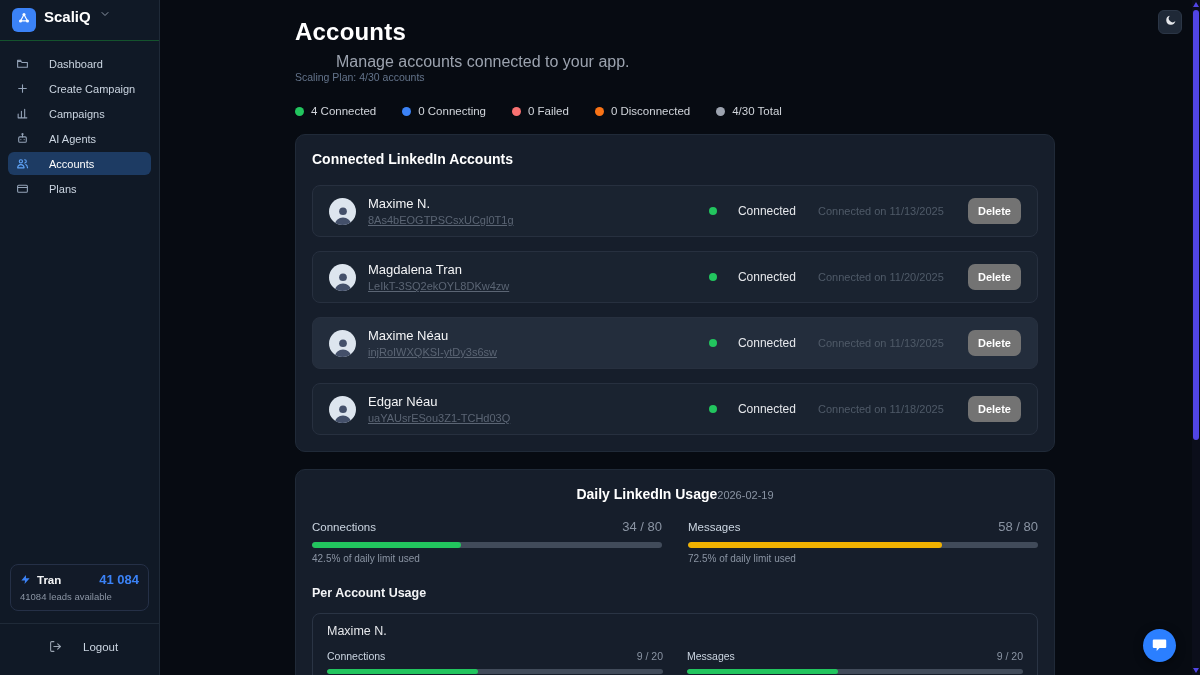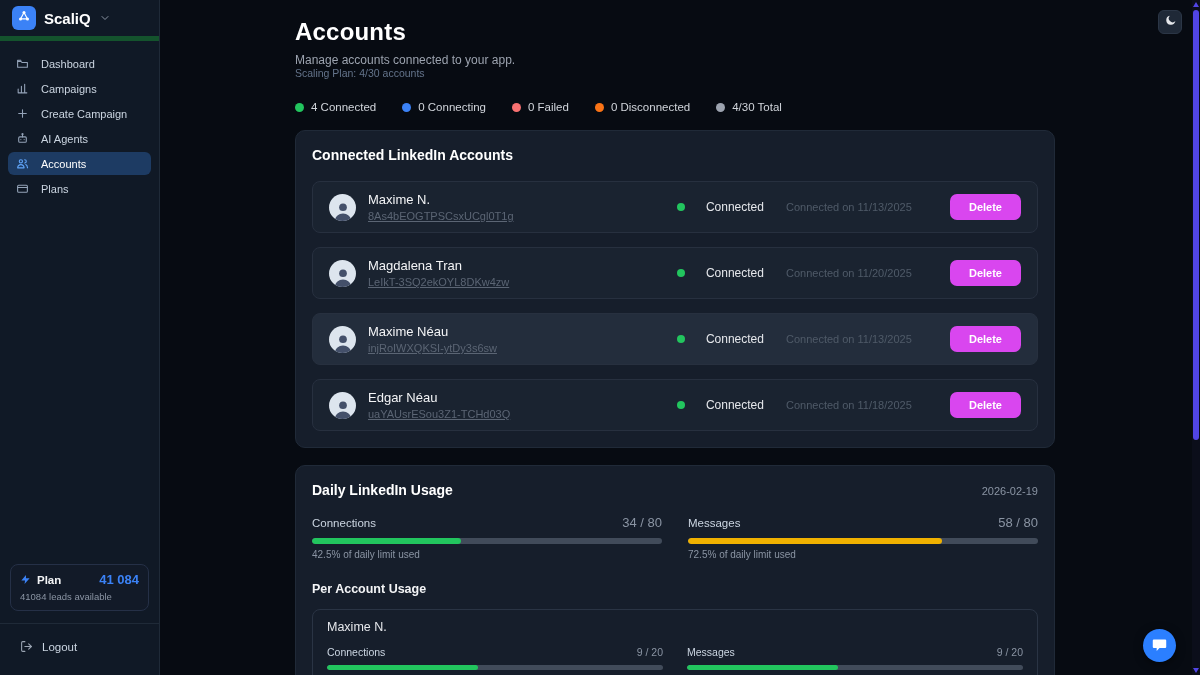--- a/index.html
+++ b/index.html
@@ -2,66 +2,66 @@
 <html><head>
 <meta charset="utf-8">
 <style>
   * { margin:0; padding:0; box-sizing:border-box; }
   html,body { width:1200px; height:675px; overflow:hidden; background:#070b12;
     font-family:"Liberation Sans", sans-serif; color:#e5e7eb; }
 
   
   .sidebar { position:absolute; left:0; top:0; width:160px; height:675px;
     background:#101926; border-right:1px solid #1f2a38; display:flex; flex-direction:column; z-index:5; }
-  .logo-row { display:flex; align-items:center; gap:8px; padding:8px 12px; height:41px;
-    border-bottom:5px solid #14532d; }
+  .logo-row { display:flex; align-items:flex-start; gap:8px; padding:8px 12px; height:41px;
+    border-bottom:1px solid #14532d; }
   .logo-badge { width:24px; height:24px; border-radius:6px; background:#3b82f6;
     display:flex; align-items:center; justify-content:center; color:#fff; flex:0 0 auto; }
   .logo-badge svg { width:14px; height:14px; }
   .logo-name { font-size:15px; font-weight:700; color:#fff; }
   .logo-chev { color:#8a94a3; display:flex; }
   .logo-chev svg { width:12px; height:12px; }
 
   nav { padding:11px 8px 0 8px; }
-  .nav-item { display:flex; align-items:center; gap:12px; height:23px; padding:0 8px;
+  .nav-item { display:flex; align-items:center; gap:20px; height:23px; padding:0 8px;
     border-radius:6px; margin-bottom:2px; color:#cbd5e1; font-size:11px; cursor:pointer; }
   .nav-item .ni-icon { width:13px; height:13px; color:#94a3b8; display:flex; }
   .nav-item .ni-icon svg { width:13px; height:13px; }
   .nav-item.active { background:#1d3b63; color:#ffffff; }
   .nav-item.active .ni-icon { color:#60a5fa; }
 
   .sb-spacer { flex:1; }
   .plan-box { margin:6px 10px 0 10px; border:1px solid #2b3242; background:#141c2a;
     border-radius:8px; padding:6px 9px; display:flex; align-items:center; gap:7px; }
   .plan-dot { width:7px; height:7px; border-radius:50%; background:#fdc700; flex:0 0 auto; }
   .plan-text { font-size:10.5px; color:#c9863a; white-space:nowrap; overflow:hidden; }
   .leads-box { margin:6px 10px 0 10px; border:1px solid #253047; background:#121a28;
     border-radius:8px; padding:7px 9px 8px 9px; }
   .leads-top { display:flex; align-items:center; gap:6px; }
   .leads-top .bolt { color:#3b82f6; display:flex; } .leads-top .bolt svg { width:11px; height:11px; }
   .leads-label { font-size:11.5px; font-weight:600; color:#f3f4f6; flex:1; }
   .leads-count { font-size:13px; font-weight:700; color:#3b82f6; }
   .leads-sub { font-size:9.5px; color:#8a94a3; margin-top:4px; }
   .sb-divider { height:1px; background:#1f2a38; margin:12px 0 0 0; }
-  .logout-row { display:flex; align-items:center; gap:9px; padding:16px 20px 22px 20px;
-    color:#cbd5e1; font-size:11.5px; cursor:pointer; }
+  .logout-row { display:flex; align-items:center; gap:21px; padding:16px 20px 22px 20px;
+    color:#cbd5e1; font-size:11.5px; cursor:pointer;margin-left:29px; }
   .logout-row .lo-icon { display:flex; color:#9aa4b2; } .logout-row .lo-icon svg { width:13px; height:13px; }
 
   
   .main { position:absolute; left:160px; top:0; right:0; bottom:0; }
   .content { width:760px; margin-left:135px; }
 
   .theme-btn { position:absolute; top:10px; right:18px; width:24px; height:24px;
     background:#1f2937; border:1px solid #2b3646; border-radius:6px; display:flex;
     align-items:center; justify-content:center; color:#e5e7eb; cursor:pointer; }
   .theme-btn svg { width:13px; height:13px; }
 
   .page-head { position:relative; padding-top:18px; }
   .page-title { font-size:24px; font-weight:700; color:#ffffff; letter-spacing:.2px; }
-  .page-sub { font-size:12px; color:#9ca3af; margin-top:7px; }
+  .page-sub { font-size:16px; color:#9ca3af; margin-top:7px;margin-left:41px; }
   .page-plan { font-size:10.5px; color:#64748b; }
   .connect-btn { position:absolute; right:0; top:13px; height:26px; padding:0 15px;
     border:none; border-radius:13px; color:#fff; font-weight:700; font-size:12px;
     font-family:inherit; cursor:pointer;
     background:linear-gradient(90deg,#3f6df5,#a855f7); }
 
   .legend { display:flex; align-items:center; gap:26px; margin-top:22px; }
   .legend-item { display:flex; align-items:center; gap:7px; font-size:11.5px; color:#d1d5db; }
   .legend-dot { width:9px; height:9px; border-radius:50%; }
 
@@ -76,26 +76,26 @@
   .acct-row.hovered { background:#232d3c; }
   .avatar { width:27px; height:27px; border-radius:50%; overflow:hidden; flex:0 0 auto;
     background:#dde5ee; display:flex; align-items:flex-end; justify-content:center; }
   .avatar svg { width:22px; height:22px; display:block; }
   .acct-id-wrap { margin-left:12px; flex:1; min-width:0; }
   .acct-name { font-size:13px; color:#f3f4f6; }
   .acct-id { font-size:11px; color:#5b6574; margin-top:3px;text-decoration:underline; }
   .acct-status { display:flex; align-items:center; gap:21px; font-size:12px; color:#e5e7eb; }
   .status-dot { width:8px; height:8px; border-radius:50%; background:#22c55e; }
   .acct-date { font-size:11px; color:#4f5a68; margin-left:22px; width:150px; }
-  .delete-btn { margin-left:14px; border:none; background:#d946ef; color:#fff;
-    font-family:inherit; font-size:11px; font-weight:700; padding:7px 19px;
+  .delete-btn { margin-left:0; border:none; background:#737373; color:#fff;
+    font-family:inherit; font-size:11px; font-weight:700; padding:7px 10px;
     border-radius:7px; cursor:pointer; }
 
   
-  .usage-head { display:flex; align-items:baseline; justify-content:space-between; }
+  .usage-head { display:flex; align-items:baseline; justify-content:center; }
   .usage-date { font-size:11px; color:#8a94a3; }
   .totals { display:flex; gap:26px; margin-top:17px; }
   .metric { flex:1; min-width:0; }
   .metric-top { display:flex; justify-content:space-between; align-items:baseline; }
   .metric-label { font-size:11.5px; color:#cbd5e1; }
   .metric-value { font-size:13px; color:#8a94a3; }
   .bar-track { height:6px; background:#414b5a; border-radius:3px; margin-top:8px; overflow:hidden; }
   .bar-fill { height:100%; border-radius:3px; background:#22c55e; }
   .metric-note { font-size:10px; color:#8a94a3; margin-top:5px; }
 
@@ -150,32 +150,32 @@
           <svg viewBox="0 0 24 24" fill="none" stroke="currentColor" stroke-width="2" stroke-linecap="round" stroke-linejoin="round">
             <path d="M3 8h6l2 2h10v9H3z"></path>
             <path d="M3 8V6h6"></path>
           </svg>
         </span>
     <span class="ni-label">Dashboard</span>
   </div>
       <div class="nav-item">
     <span class="ni-icon">
           <svg viewBox="0 0 24 24" fill="none" stroke="currentColor" stroke-width="2" stroke-linecap="round" stroke-linejoin="round">
+            <path d="M12 5v14M5 12h14"></path>
+          </svg>
+        </span>
+    <span class="ni-label">Create Campaign</span>
+  </div>
+      <div class="nav-item">
+    <span class="ni-icon">
+          <svg viewBox="0 0 24 24" fill="none" stroke="currentColor" stroke-width="2" stroke-linecap="round" stroke-linejoin="round">
             <path d="M4 20V13M10 20V8M16 20V4M4 20h16"></path>
           </svg>
         </span>
     <span class="ni-label">Campaigns</span>
-  </div>
-      <div class="nav-item">
-    <span class="ni-icon">
-          <svg viewBox="0 0 24 24" fill="none" stroke="currentColor" stroke-width="2" stroke-linecap="round" stroke-linejoin="round">
-            <path d="M12 5v14M5 12h14"></path>
-          </svg>
-        </span>
-    <span class="ni-label">Create Campaign</span>
   </div>
       <div class="nav-item">
     <span class="ni-icon">
           <svg viewBox="0 0 24 24" fill="none" stroke="currentColor" stroke-width="2" stroke-linecap="round" stroke-linejoin="round">
             <rect x="5" y="9" width="14" height="10" rx="2"></rect>
             <path d="M12 9V5"></path>
             <circle cx="12" cy="4" r="1"></circle>
             <path d="M9 14h.01M15 14h.01"></path>
           </svg>
         </span>
@@ -205,21 +205,21 @@
   <div class="sb-spacer"></div>
 
 
   <div class="leads-box">
     <div class="leads-top">
       <span class="bolt">
           <svg viewBox="0 0 24 24">
             <polygon points="13 2 3 14 11 14 10 22 21 9 13 9" fill="currentColor"></polygon>
           </svg>
         </span>
-      <span class="leads-label">Plan</span>
+      <span class="leads-label">Tran</span>
       <span class="leads-count">41 084</span>
     </div>
     <div class="leads-sub">41084 leads available</div>
   </div>
 
   <div class="sb-divider"></div>
 
   <div class="logout-row">
     <span class="lo-icon">
         <svg viewBox="0 0 24 24" fill="none" stroke="currentColor" stroke-width="2" stroke-linecap="round" stroke-linejoin="round">

